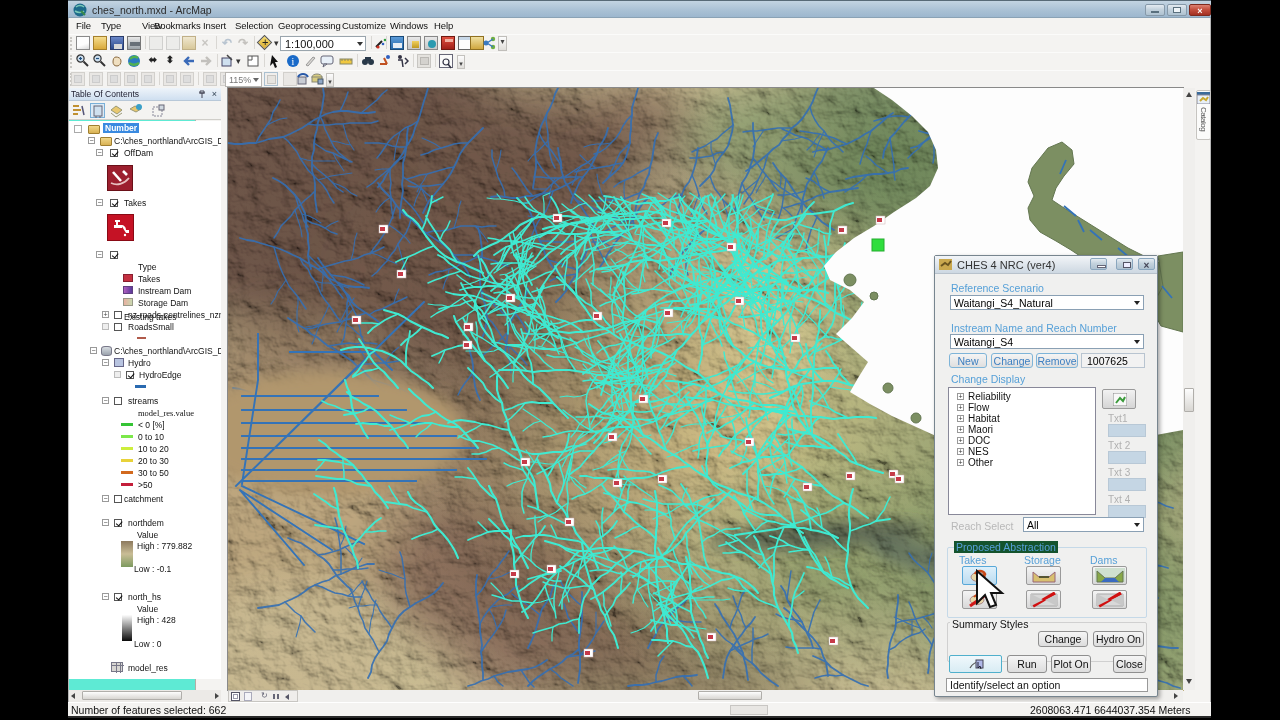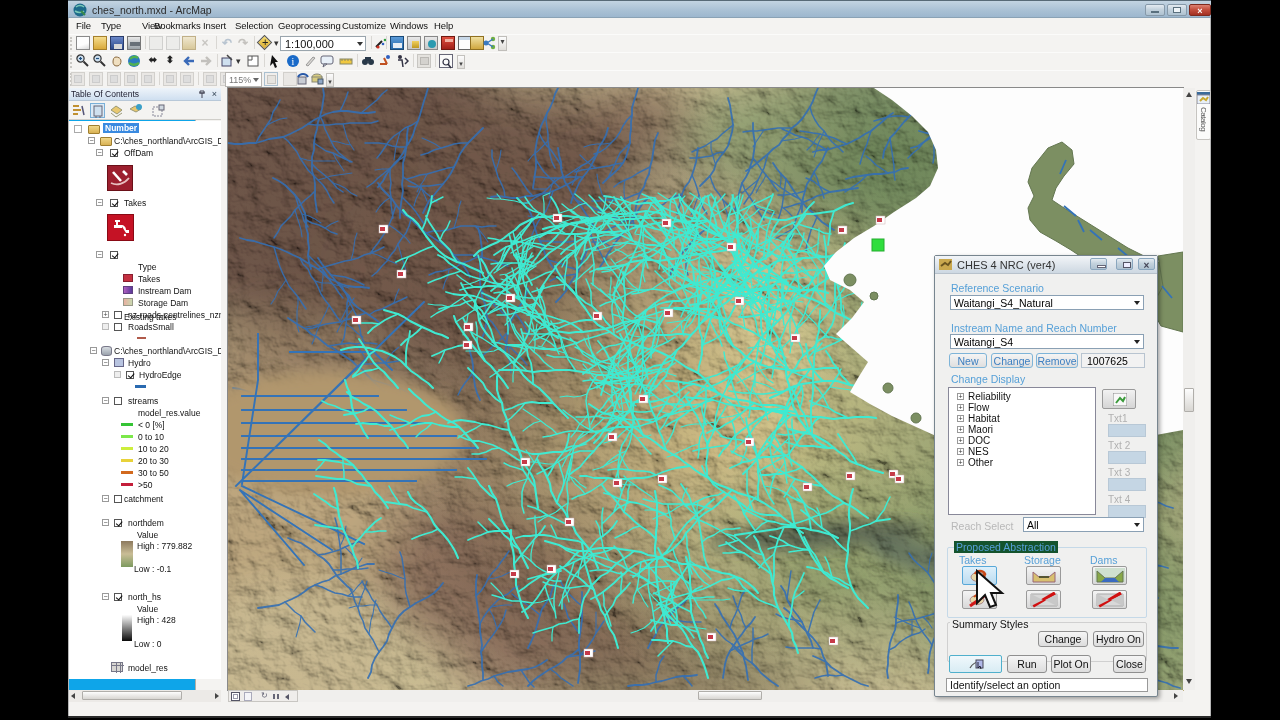--- a/index.html
+++ b/index.html
@@ -9,21 +9,21 @@
 #titlebar{position:absolute;left:0;top:0;width:1143px;height:18px;
  background:linear-gradient(#c3d4e2,#a9c0d4 60%,#9db7ce);border-top:1px solid #586a77;border-bottom:1px solid #8aa2b5}
 #titletxt{position:absolute;left:24px;top:3px;font-size:10.5px;color:#2b2b2b}
 .winbtn{position:absolute;top:3px;height:12px;border:1px solid #8699a9;border-radius:2px;
  background:linear-gradient(#e4ebf1,#c3d2dd 45%,#afc2d1);}
 #menubar{position:absolute;left:0;top:19px;width:1143px;height:15px;background:#f4f3f1;font-size:9.5px;color:#111;letter-spacing:-0.1px}
 #menubar span{position:absolute;top:1px}
 .tbrow{position:absolute;left:0;width:1143px;height:18px;background:#f4f3f1;border-top:1px solid #fbfbfa}
 .combo{position:absolute;background:#fff;border:1px solid #9aa5ad;font-size:11px;color:#111}
 .combo .arr{position:absolute;right:2px;top:50%;margin-top:-2px;width:0;height:0;border-left:3.5px solid transparent;border-right:3.5px solid transparent;border-top:4px solid #333}
-#toc{position:absolute;left:0;top:88px;width:128px;height:614px;background:#0ea5e9;border-right:1px solid #b2aea6}
+#toc{position:absolute;left:0;top:88px;width:128px;height:614px;background:#5eead4;border-right:1px solid #b2aea6}
 #tochdr{position:absolute;left:0;top:0;width:153px;height:13px;background:linear-gradient(#eef4fa,#cfdff0);border-bottom:1px solid #b8c8d8;font-size:8.5px;color:#223;padding:1px 0 0 3px}
 #toctools{position:absolute;left:0;top:13px;width:153px;height:19px;background:#f4f3f1;border-bottom:1px solid #d0cec9}
 .toc-ic{position:absolute;top:2px;width:15px;height:15px}
 #toctree{position:absolute;left:0;top:33px;width:153px;height:558px;background:#fff;overflow:hidden;font-size:8.5px;color:#111}
 .trow{position:absolute;white-space:nowrap}
 .pm{position:absolute;width:7px;height:7px;border:1px solid #9a9a9a;background:#fff;font-size:7px;line-height:5px;text-align:center;color:#444}
 .cb{position:absolute;width:8px;height:8px;border:1px solid #555;background:#fff}
 .cb.c:before{content:"";position:absolute;left:1px;top:1px;width:5px;height:2.5px;border-left:1.5px solid #111;border-bottom:1.5px solid #111;transform:rotate(-50deg)}
 .fold{position:absolute;width:12px;height:9px;background:linear-gradient(#f0d78a,#d9b254);border:1px solid #a07f30;border-radius:1px}
 #tocsb{position:absolute;left:0;top:602px;width:153px;height:12px;background:#eceae7}
@@ -368,21 +368,21 @@
           </div>
           <div class="trow" style="left:0;top:260px">
             <span style="position:absolute;left:67px;top:4px;width:11px;height:2.5px;background:#2a6ab0"></span>
           </div>
           <div class="trow" style="left:0;top:274px">
             <span class="pm" style="left:34px;top:2px;line-height:5px">−</span>
             <span class="cb " style="left:46px;top:2px"></span>
             <span style="position:absolute;left:60px;top:1px;">streams</span>
           </div>
           <div class="trow" style="left:0;top:286px">
-            <span style="position:absolute;left:70px;top:1px;">model_res.value</span>
+            <span style="position:absolute;left:70px;top:1px;font-family:Liberation Serif, serif;">model_res.value</span>
           </div>
           <div class="trow" style="left:0;top:298px">
             <span style="position:absolute;left:53px;top:4px;width:12px;height:2.5px;background:#35c435"></span>
             <span style="position:absolute;left:70px;top:1px;">&lt; 0 [%]</span>
           </div>
           <div class="trow" style="left:0;top:310px">
             <span style="position:absolute;left:53px;top:4px;width:12px;height:2.5px;background:#7ce84a"></span>
             <span style="position:absolute;left:70px;top:1px;">0 to 10</span>
           </div>
           <div class="trow" style="left:0;top:322px">
@@ -782,13 +782,18 @@
             <path d="M2 10c3-5 7-7 12-6" stroke="#555" stroke-width="1.2" fill="none"></path>
             <rect x="8" y="2" width="7" height="8" fill="#b0b8e8" stroke="#445"></rect>
             <path d="M10 4v6l2-2 1 3" stroke="#223" fill="none"></path>
           </svg>
         </div>
         <div class="gbtn" style="left:72px;top:399px;width:40px;height:18px;line-height:17px">Run</div>
         <div class="gbtn" style="left:116px;top:399px;width:40px;height:18px;line-height:17px">Plot On</div>
         <div class="gbtn" style="left:178px;top:399px;width:33px;height:18px;line-height:17px">Close</div>
         <div class="abs" style="left:11px;top:422px;width:202px;height:14px;background:#fff;border:1px solid #999;font-size:10.5px;padding:0 0 0 3px;color:#111">Identify/select an option</div>
       </div>
+<div id="statusbar">
+        <span style="position:absolute;left:3px;top:1px">Number of features selected: 662</span>
+        <span style="position:absolute;left:962px;top:1px">2608063.471  6644037.354 Meters</span>
+        <span class="abs" style="left:662px;top:2px;width:38px;height:10px;background:#e8e6e3;border:1px solid #c8c6c3"></span>
+      </div>
 </div>
   </div>
 </body></html>

